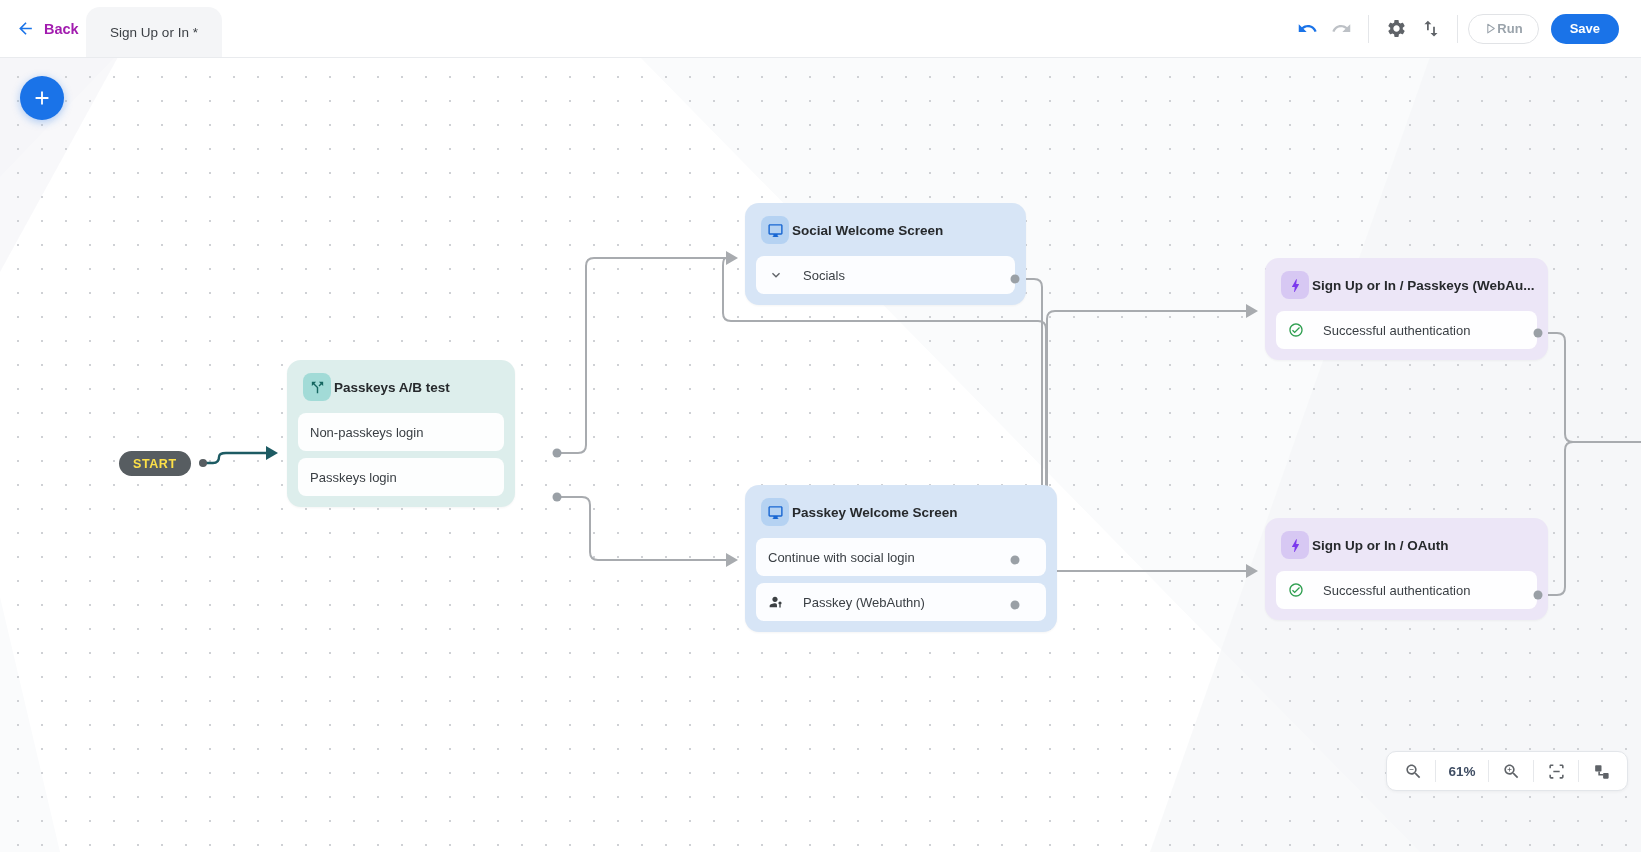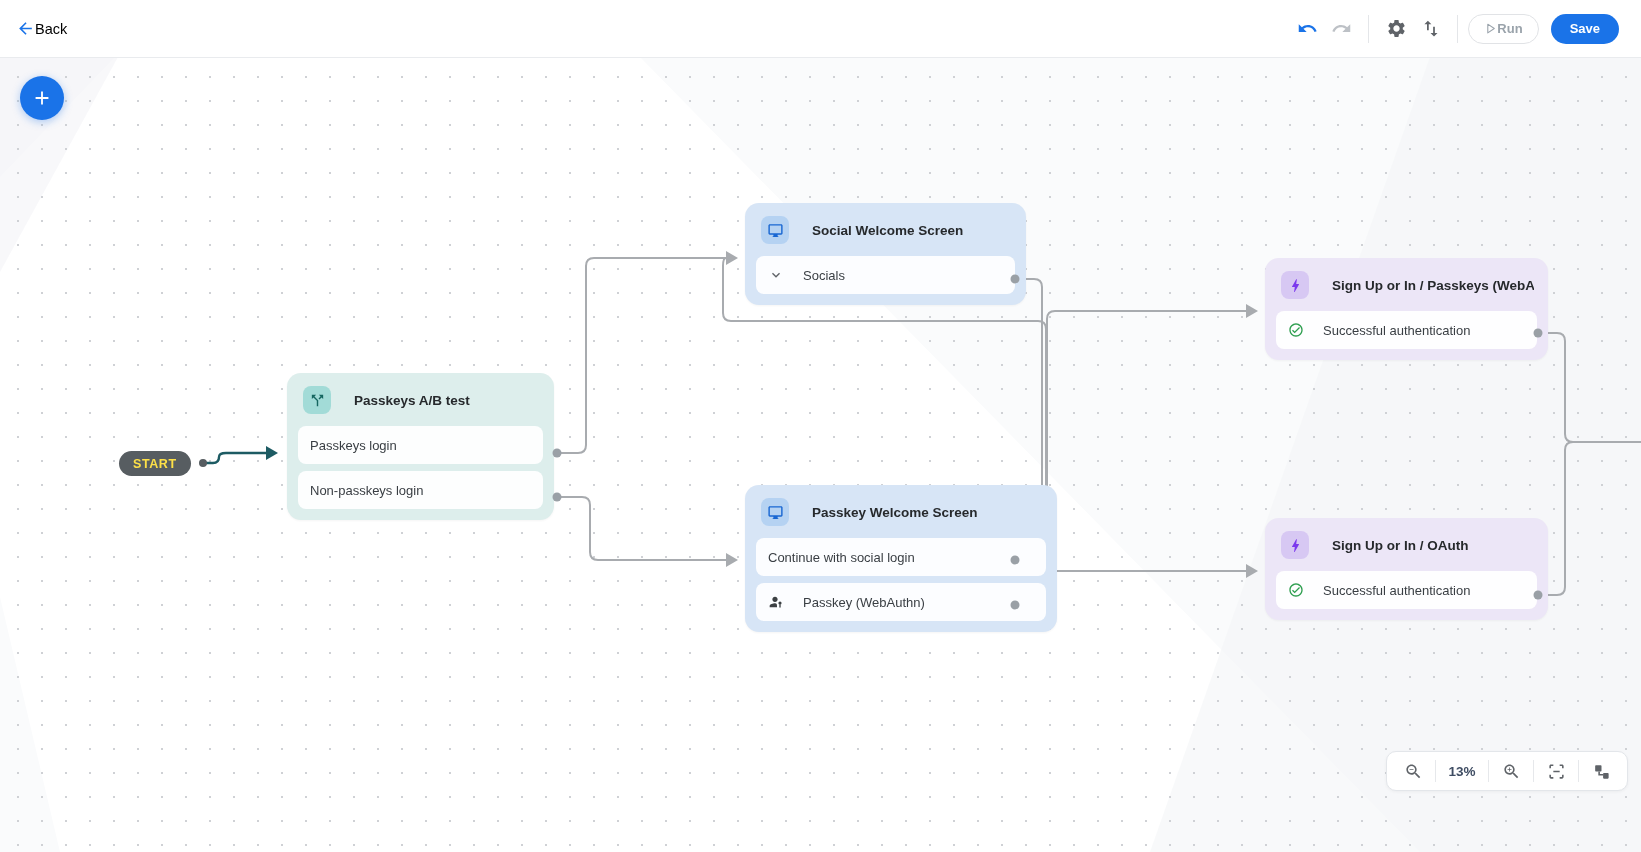--- a/index.html
+++ b/index.html
@@ -7,22 +7,22 @@
     position:relative;width:1641px;height:852px;overflow:hidden;
     font-family:"Liberation Sans",sans-serif;background:#fff;
     -webkit-font-smoothing:antialiased;
   }
   
   .topbar{
     position:absolute;left:0;top:0;width:100%;height:57px;background:#fff;
     border-bottom:1px solid #e9ebee;z-index:10;
   }
   .back{
-    position:absolute;left:16px;top:0;height:57px;display:flex;align-items:center;
-    color:#000000;font-size:14.5px;font-weight:400;cursor:pointer;
+    position:absolute;left:16px;top:0;height:57px;display:flex;align-items:center;gap:9px;
+    color:#a21caf;font-size:14.5px;font-weight:700;cursor:pointer;
   }
   .back svg{width:19px;height:19px;fill:#1a73e8;}
   .tab{
     position:absolute;left:86px;top:7px;width:136px;height:50px;background:#f4f5f7;
     border-radius:14px 14px 0 0;display:flex;align-items:center;justify-content:center;
     color:#3b3f44;font-size:13.5px;font-weight:500;
   }
   .topbar-right{
     position:absolute;right:22px;top:0;height:57px;display:flex;align-items:center;
   }
@@ -56,21 +56,21 @@
   #edges{z-index:2;}
   #ports{z-index:6;}
   .edge{fill:none;stroke:#a8abaf;stroke-width:2;}
   .edge-start{fill:none;stroke:#1d5b63;stroke-width:2.4;}
   
   .node{position:absolute;border-radius:14px;padding-bottom:11px;z-index:4;
         box-shadow:0 1px 2px rgba(60,64,67,.05);}
   .node-teal{background:#ddeeec;}
   .node-blue{background:#d7e5f6;}
   .node-purple{background:#ece6f7;}
-  .node-head{display:flex;align-items:center;gap:23px;padding:13px 14px 12px 16px;}
+  .node-head{display:flex;align-items:center;gap:3px;padding:13px 14px 12px 16px;}
   .tile{width:28px;height:28px;border-radius:8px;display:flex;align-items:center;justify-content:center;flex:0 0 auto;}
   .tile-teal{background:#a2dbd7;}
   .tile-blue{background:#b5d2f2;}
   .tile-purple{background:#d7c8f3;}
   .tile svg{width:17px;height:17px;}
   .node-title{font-size:13.5px;font-weight:700;color:#26292c;white-space:nowrap;overflow:hidden;}
   .node-row{
     height:38px;margin:0 11px 7px 11px;background:rgba(255,255,255,.93);border-radius:8px;
     display:flex;align-items:center;padding:0 12px;gap:19px;font-size:13px;color:#393e43;
     cursor:pointer;
@@ -134,34 +134,34 @@
     <polygon points="1246,304 1258,311 1246,318" fill="#a8abaf"></polygon>
 
     <path class="edge" d="M1538,333 H1557 Q1565,333 1565,341 V434 Q1565,442 1573,442 H1641"></path>
     <path class="edge" d="M1538,595 H1557 Q1565,595 1565,587 V450 Q1565,442 1573,442 H1641"></path>
   </svg>
 
   <div class="start-badge">
     <span>START</span>
   </div>
 
-  <div class="node node-teal" style="left:287px;top:373px;width:267px;">
+  <div class="node node-teal" style="left:287px;top:360px;width:228px;">
     <div class="node-head">
       <div class="tile tile-teal">
         <svg viewBox="0 0 24 24" fill="#156660">
             <path d="M14,4l2.29,2.29l-2.88,2.88l1.42,1.42l2.88-2.88L20,10V4H14z M10,4H4v6l2.29-2.29l4.71,4.7V20h2v-8.41l-5.29-5.3L10,4z"></path>
           </svg>
       </div>
       <div class="node-title">Passkeys A/B test</div>
     </div>
     <div class="node-row">
+      <span>Non-passkeys login</span>
+    </div>
+    <div class="node-row">
       <span>Passkeys login</span>
-    </div>
-    <div class="node-row">
-      <span>Non-passkeys login</span>
     </div>
   </div>
 
   <div class="node node-blue" style="left:745px;top:203px;width:281px;">
     <div class="node-head">
       <div class="tile tile-blue">
         <svg viewBox="0 0 24 24" fill="#1967d2">
             <path d="M20 3H4c-1.1 0-2 .9-2 2v11c0 1.1.9 2 2 2h5v2H8v1h8v-1h-1v-2h5c1.1 0 2-.9 2-2V5c0-1.1-.9-2-2-2zm0 13H4V5h16v11z"></path>
           </svg>
       </div>
@@ -256,21 +256,21 @@
       </svg>
   </div>
 
   <div class="zoombar">
     <div class="zb-item">
       <svg viewBox="0 0 24 24">
           <path d="M15.5 14h-.79l-.28-.27C15.41 12.59 16 11.11 16 9.5 16 5.91 13.09 3 9.5 3S3 5.91 3 9.5 5.91 16 9.5 16c1.61 0 3.09-.59 4.23-1.57l.27.28v.79l5 4.99L20.49 19l-4.99-5zm-6 0C7.01 14 5 11.99 5 9.5S7.01 5 9.5 5 14 7.01 14 9.5 11.99 14 9.5 14zM7 9h5v1H7z"></path>
         </svg>
     </div>
     <div class="zb-divider"></div>
-    <div class="zb-pct">13%</div>
+    <div class="zb-pct">61%</div>
     <div class="zb-divider"></div>
     <div class="zb-item">
       <svg viewBox="0 0 24 24">
           <path d="M15.5 14h-.79l-.28-.27C15.41 12.59 16 11.11 16 9.5 16 5.91 13.09 3 9.5 3S3 5.91 3 9.5 5.91 16 9.5 16c1.61 0 3.09-.59 4.23-1.57l.27.28v.79l5 4.99L20.49 19l-4.99-5zm-6 0C7.01 14 5 11.99 5 9.5S7.01 5 9.5 5 14 7.01 14 9.5 11.99 14 9.5 14zM12 10h-2v2H9v-2H7V9h2V7h1v2h2v1z"></path>
         </svg>
     </div>
     <div class="zb-divider"></div>
     <div class="zb-item">
       <svg viewBox="0 0 24 24">
           <path d="M3 5c0-1.1.9-2 2-2h3v2H5v3H3V5zm18 0v3h-2V5h-3V3h3c1.1 0 2 .9 2 2zM3 19v-3h2v3h3v2H5c-1.1 0-2-.9-2-2zm18 0c0 1.1-.9 2-2 2h-3v-2h3v-3h2v3zM8 11h8v2H8v-2z"></path>
@@ -285,20 +285,23 @@
         </svg>
     </div>
   </div>
 
   <div class="topbar">
     <div class="back">
       <svg viewBox="0 0 24 24">
           <path d="M20 11H7.83l5.59-5.59L12 4l-8 8 8 8 1.41-1.41L7.83 13H20v-2z"></path>
         </svg>
       <span>Back</span>
+    </div>
+    <div class="tab">
+      <span>Sign Up or In *</span>
     </div>
     <div class="topbar-right">
       <div class="icon-btn">
         <svg viewBox="0 0 24 24" fill="#1a73e8">
             <path d="M12.5 8c-2.65 0-5.05.99-6.9 2.6L2 7v9h9l-3.62-3.62c1.39-1.16 3.16-1.88 5.12-1.88 3.54 0 6.55 2.31 7.6 5.5l2.37-.78C21.08 11.03 17.15 8 12.5 8z"></path>
           </svg>
       </div>
       <div class="icon-btn">
         <svg viewBox="0 0 24 24" fill="#bdc1c6">
             <path d="M18.4 10.6C16.55 8.99 14.15 8 11.5 8c-4.65 0-8.58 3.03-9.96 7.22L3.9 16c1.05-3.19 4.05-5.5 7.6-5.5 1.95 0 3.73.72 5.12 1.88L13 16h9V7l-3.6 3.6z"></path>

